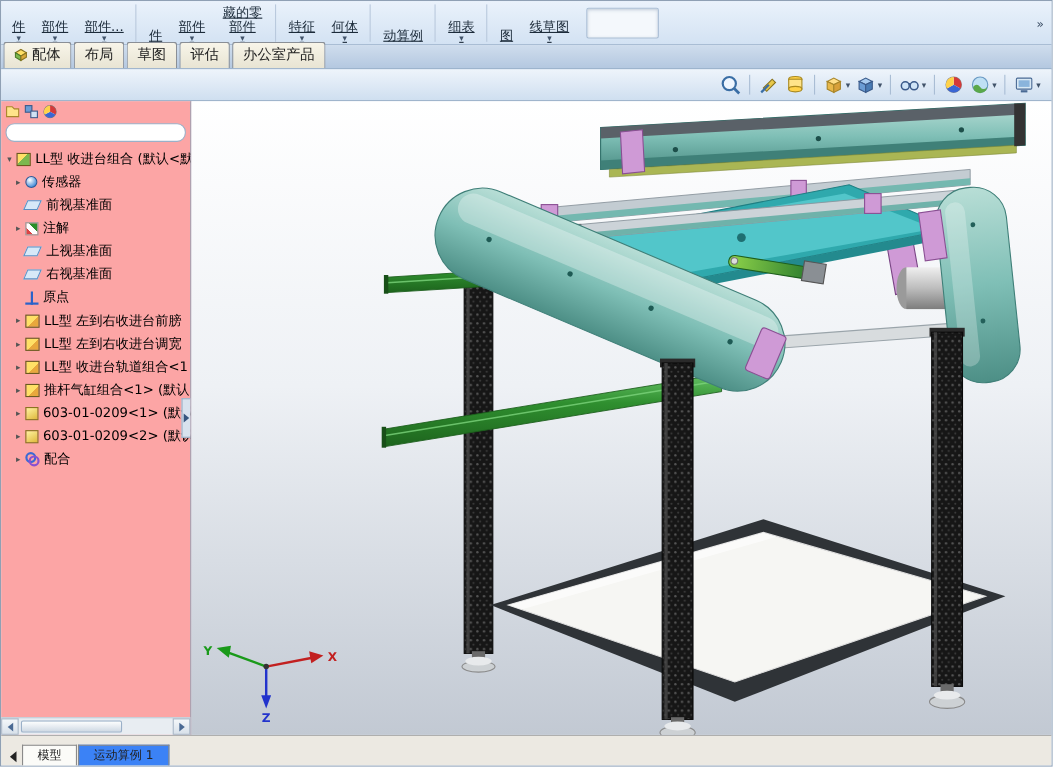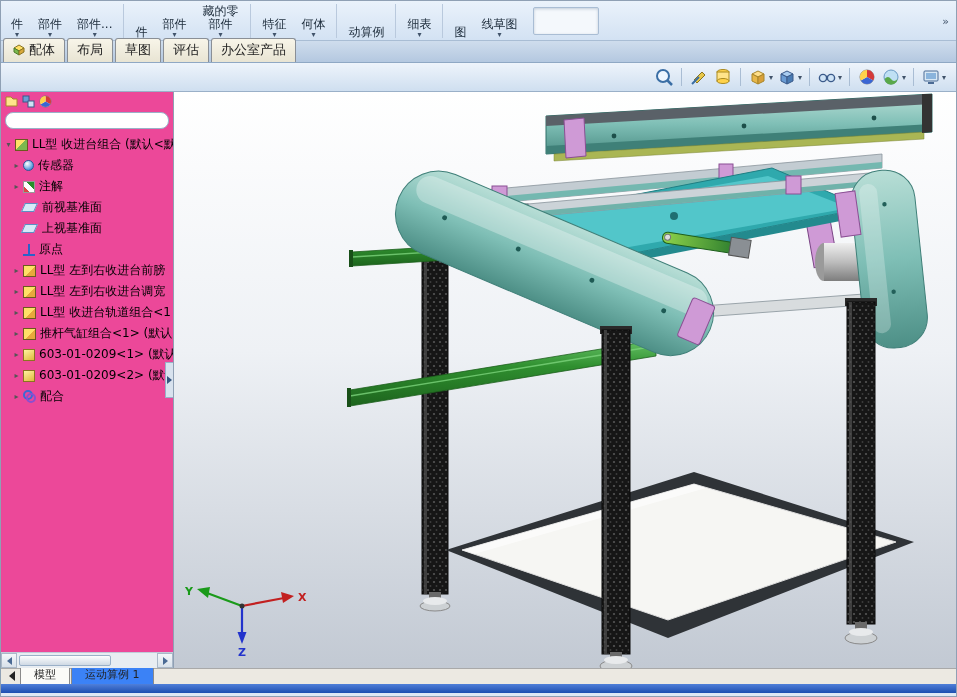--- a/index.html
+++ b/index.html
@@ -4,21 +4,21 @@
 <style>
   * { margin:0; padding:0; box-sizing:border-box; }
   html,body { width:957px; height:697px; }
   .app { width:957px; height:697px; position:relative; overflow:hidden;
          font-family:"DejaVu Sans","Liberation Sans",sans-serif; font-size:12px; color:#1c2b3a;
          background:#dfe9f5; border:1px solid #8fa0b4;}
   
   .ribbon { height:40px; display:flex; align-items:flex-end; gap:1px; padding:0 3px;
             background:linear-gradient(#eaf2fb,#d3e2f3); border-bottom:1px solid #a9bdd4; }
   .rbtn { display:flex; flex-direction:column; align-items:center; justify-content:flex-end;
-          padding:2px 7px 1px; height:38px; cursor:default; }
+          padding:2px 7px 1px; height:38px; cursor:default;text-decoration:underline; }
   .rbtn .rlabel { display:block; line-height:1.1; text-align:center; }
   .rbtn.wrap { width:52px; }
   .rbtn.wrap .rlabel { white-space:normal; }
   .caret { height:8px; line-height:8px; font-size:8px; color:#41536a; }
   .caret::before { content:"▾"; }
   .rsepv { width:1px; height:34px; background:#b9c9dd; margin:0 3px 2px; align-self:flex-end; }
   .rbox { width:66px; height:28px; margin:0 8px 5px; background:#f4f8fc; border:1px solid #a9bdd4;
           border-radius:2px; box-shadow:inset 0 1px 3px rgba(40,70,110,.25); }
   .rspacer { flex:1; }
   .roverflow { margin:0 4px 12px; color:#41536a; font-size:11px; }
@@ -32,21 +32,21 @@
   
   .toolbar2 { height:29px; display:flex; align-items:center; padding:0 8px;
               background:linear-gradient(#eef4fb,#cfdff0); border-bottom:1px solid #9ab0c8; }
   .tspacer { flex:1; }
   .vicon { display:flex; align-items:center; margin:0 2px; }
   .vcaret { font-size:8px; color:#41536a; margin-left:1px; }
   .vcaret::before { content:"▾"; }
   .vsep { width:1px; height:18px; background:#a9bdd4; margin:0 5px; }
   
   .main { display:flex; height:576px; }
-  .left-panel { width:173px; background:#ec4899; border-right:1px solid #8fa0b4;
+  .left-panel { width:173px; background:#fca5a5; border-right:1px solid #8fa0b4;
                 display:flex; flex-direction:column; position:relative; }
   .panel-icons { height:18px; display:flex; align-items:center; gap:4px; padding:2px 4px; }
   .filter-wrap { padding:2px 4px 3px; }
   .filter { width:100%; height:17px; border:1px solid #9ab0c8; border-radius:8px; padding:0 7px;
             font-size:11px; background:#fff; font-family:inherit; }
   .tree { flex:1; overflow:hidden; padding-top:2px; }
   .trow { display:flex; align-items:center; height:21px; padding-left:2px; white-space:nowrap; overflow:hidden; }
   .trow.child { padding-left:10px; }
   .tgl { width:11px; font-size:8px; color:#555; flex:none; text-align:center; }
   .tgl.c::before { content:"▸"; }
@@ -73,21 +73,21 @@
   .tri-r { width:0; height:0; border-top:4px solid transparent; border-bottom:4px solid transparent; border-left:5px solid #4a6a94; }
   .sthumb { width:92px; height:11px; margin-left:2px; background:linear-gradient(#fdfefe,#cfd9e4);
             border:1px solid #9ab0c8; border-radius:2px; }
   .strack { flex:1; }
   .collapse-handle { position:absolute; right:0; top:50%; transform:translateY(-50%); width:8px; height:36px;
             background:#d8e2ee; border:1px solid #9ab0c8; border-right:none; display:flex; align-items:center; justify-content:center; }
   .tri-r-sm { width:0; height:0; border-top:4px solid transparent; border-bottom:4px solid transparent; border-left:5px solid #35557f; }
   .viewport { flex:1; position:relative; background:linear-gradient(180deg,#ffffff 0%,#eef1f5 45%,#c2c9d3 100%); }
   .viewport svg.model { position:absolute; inset:0; }
   
-  .bottom-tabs { height:16px; background:#ece9e2; border-top:1px solid #a9a9a9;
+  .bottom-tabs { height:28px; background:#ece9e2; border-top:1px solid #a9a9a9;
                  display:flex; align-items:flex-end; padding-left:3px; }
   .btnav { width:16px; height:16px; display:flex; align-items:center; justify-content:center; }
   .tri-l-b { width:0; height:0; border-top:5px solid transparent; border-bottom:5px solid transparent; border-right:6px solid #222; }
   .btab { padding:1px 13px 2px; border:1px solid #8a8a8a; border-bottom:none; background:#3b82f6;
           font-size:11px; color:#222; margin-right:1px; }
   .btab.active { background:#fbfbf8; }
   .statusbar { height:9px; background:linear-gradient(#4f7fd9,#1e4fb0); }
 </style>
 </head>
 <body>
@@ -274,33 +274,38 @@
             <span class="tgl e"></span>
             <span class="ticon i-assembly"></span>
             <span class="tlabel">LL型 收进台组合 (默认&lt;默</span>
           </div>
         <div class="trow child">
             <span class="tgl c"></span>
             <span class="ticon i-sensors"></span>
             <span class="tlabel">传感器</span>
           </div>
         <div class="trow child">
-            <span class="tgl c"></span>
-            <span class="ticon i-annot"></span>
-            <span class="tlabel">注解</span>
-          </div>
-        <div class="trow child">
             <span class="tgl"></span>
             <span class="ticon i-plane"></span>
             <span class="tlabel">前视基准面</span>
           </div>
         <div class="trow child">
+            <span class="tgl c"></span>
+            <span class="ticon i-annot"></span>
+            <span class="tlabel">注解</span>
+          </div>
+        <div class="trow child">
             <span class="tgl"></span>
             <span class="ticon i-plane"></span>
             <span class="tlabel">上视基准面</span>
+          </div>
+        <div class="trow child">
+            <span class="tgl"></span>
+            <span class="ticon i-plane"></span>
+            <span class="tlabel">右视基准面</span>
           </div>
         <div class="trow child">
             <span class="tgl"></span>
             <span class="ticon i-origin"></span>
             <span class="tlabel">原点</span>
           </div>
         <div class="trow child">
             <span class="tgl c"></span>
             <span class="ticon i-sub"></span>
             <span class="tlabel">LL型 左到右收进台前膀</span>

